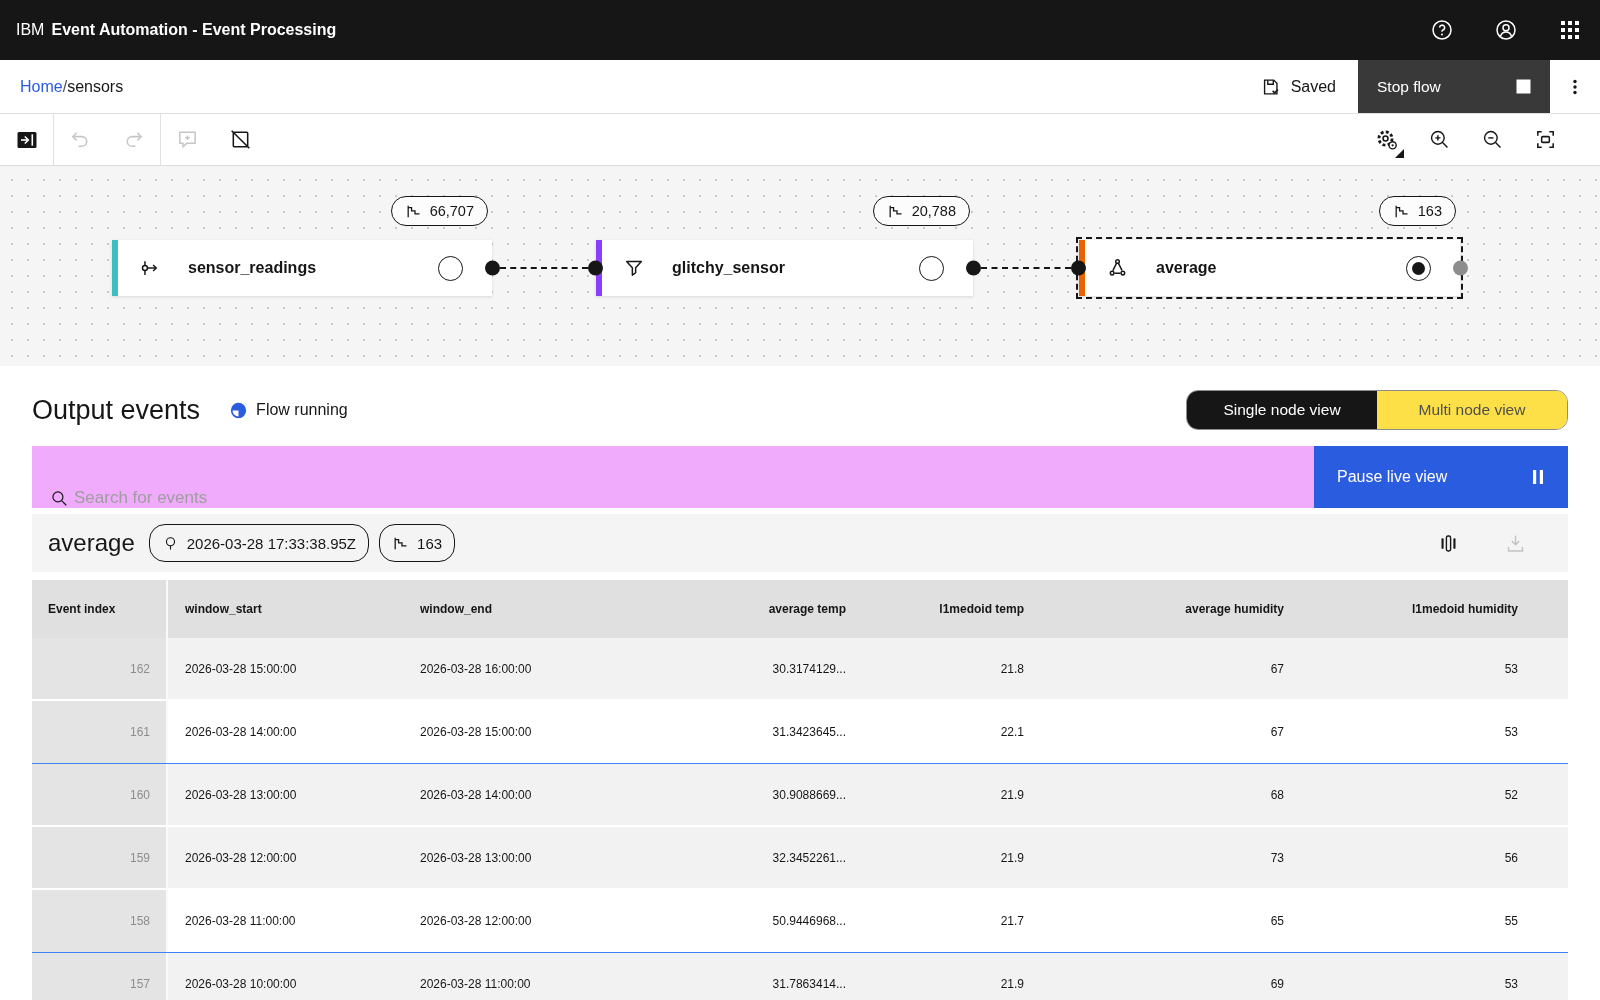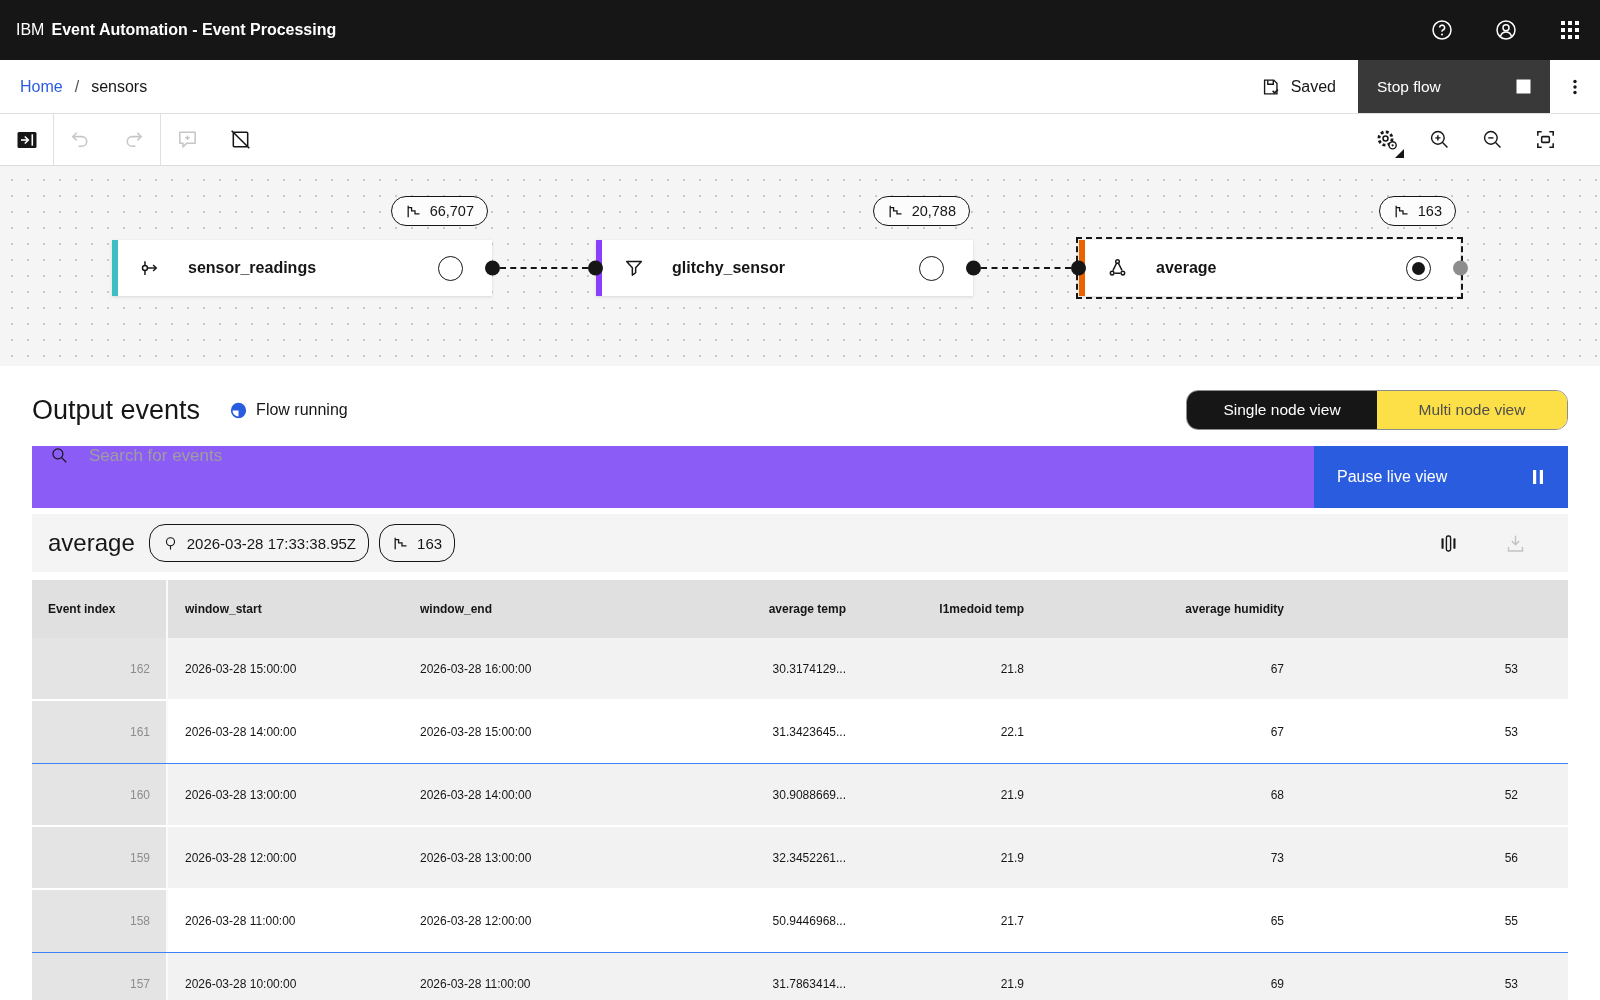--- a/index.html
+++ b/index.html
@@ -10,21 +10,21 @@
   
   .top-header { height:60px; background:#161616; color:#fff; display:flex; align-items:center; padding:0 18px 0 16px; }
   .brand { font-size:16px; }
   .brand .pfx { font-weight:400; margin-right:7px; }
   .brand .bld { font-weight:700; }
   .header-icons { margin-left:auto; display:flex; align-items:center; gap:40px; }
   .hicon { width:24px; height:24px; display:flex; align-items:center; justify-content:center; cursor:pointer; }
 
   
   .crumb-row { height:54px; display:flex; align-items:center; border-bottom:1px solid #e0e0e0; padding-left:20px; }
-  .crumb { display:flex; align-items:center; gap:12px; font-size:16px; }
+  .crumb { display:flex; align-items:center; font-size:16px; }
   .crumb .home { color:var(--accent-blue,#2a5ce0); cursor:pointer; }
   .crumb .sep { color:#525252; }
   .crumb-right { margin-left:auto; display:flex; align-items:center; height:100%; }
   .saved { display:flex; align-items:center; gap:9px; font-size:16px; margin-right:22px; }
   .stop-btn { width:192px; height:100%; background:#393939; color:#fff; border:none; font-family:inherit; font-size:15.5px; display:flex; align-items:center; justify-content:space-between; padding:0 19px; cursor:pointer; }
   .kebab-btn { width:50px; height:100%; background:#fff; border:none; display:flex; align-items:center; justify-content:center; cursor:pointer; }
 
   
   .toolbar { height:52px; display:flex; align-items:stretch; border-bottom:1px solid #dcdcdc; background:#fff; }
   .tb-group { display:flex; border-right:1px solid #e0e0e0; }
@@ -57,21 +57,21 @@
   main { padding:0 32px; }
   .out-head { margin-top:22px; height:44px; display:flex; align-items:center; }
   .out-title { font-size:27px; font-weight:400; }
   .flow-status { display:flex; align-items:center; gap:9px; font-size:16px; margin-left:30px; color:#161616; }
   .switcher { margin-left:auto; display:flex; height:40px; border:1px solid #8d8d8d; border-radius:12px; overflow:hidden; }
   .sw-btn { width:190px; border:none; font-family:inherit; font-size:15.5px; cursor:pointer; display:flex; align-items:center; justify-content:center; }
   .sw-btn.on { background:#161616; color:#fff; }
   .sw-btn.off { background:#fde047; color:#4f4f4f; }
 
   .search-row { margin-top:14px; display:flex; height:62px; }
-  .search-box { flex:1; background:#8b5cf6; display:flex; align-items:flex-start; padding:0 18px; gap:20px; }
+  .search-box { flex:1; background:#f0abfc; display:flex; align-items:flex-end; padding:0 18px; gap:5px; }
   .search-box input { flex:1; border:none; background:transparent; outline:none; font-family:inherit; font-size:17px; color:#161616; }
   .search-box input::placeholder { color:#9e9e9e; }
   .pause-btn { width:254px; background:var(--accent-blue,#2a5ce0); color:#fff; border:none; font-family:inherit; font-size:16px; display:flex; align-items:center; justify-content:space-between; padding:0 23px; cursor:pointer; }
 
   .avg-bar { margin-top:6px; height:58px; background:#f4f4f4; display:flex; align-items:center; padding:0 16px; }
   .avg-name { font-size:24px; font-weight:400; margin-right:14px; }
   .pill { height:38px; border:1px solid #161616; border-radius:16px; display:inline-flex; align-items:center; gap:8px; padding:12px 12px; font-size:15px; margin-right:10px; }
   .avg-icons { margin-left:auto; display:flex; align-items:center; gap:46px; margin-right:26px; }
   .icon-btn { background:none; border:none; display:flex; cursor:pointer; }
 
@@ -382,20 +382,21 @@
     </div>
 
     <div class="table">
       <div class="trow thead">
         <div class="cell c1h">Event index</div>
         <div class="cell c2">window_start</div>
         <div class="cell c3">window_end</div>
         <div class="cell r4">average temp</div>
         <div class="cell r5">l1medoid temp</div>
         <div class="cell r6">average humidity</div>
+        <div class="cell r7">l1medoid humidity</div>
       </div>
 
       <div class="trow drow shade-g">
         <div class="cell c1">162</div>
         <div class="cell c2">2026-03-28 15:00:00</div>
         <div class="cell c3">2026-03-28 16:00:00</div>
         <div class="cell r4">30.3174129...</div>
         <div class="cell r5">21.8</div>
         <div class="cell r6">67</div>
         <div class="cell r7">53</div>

